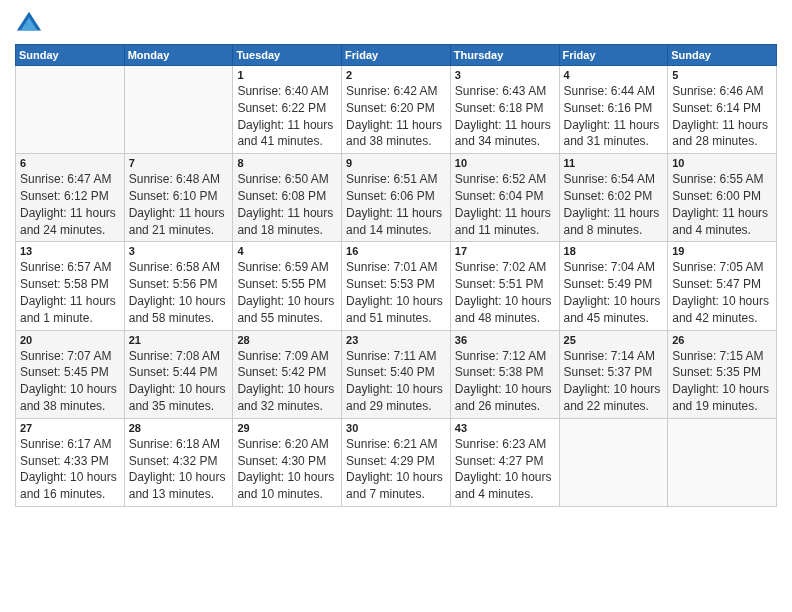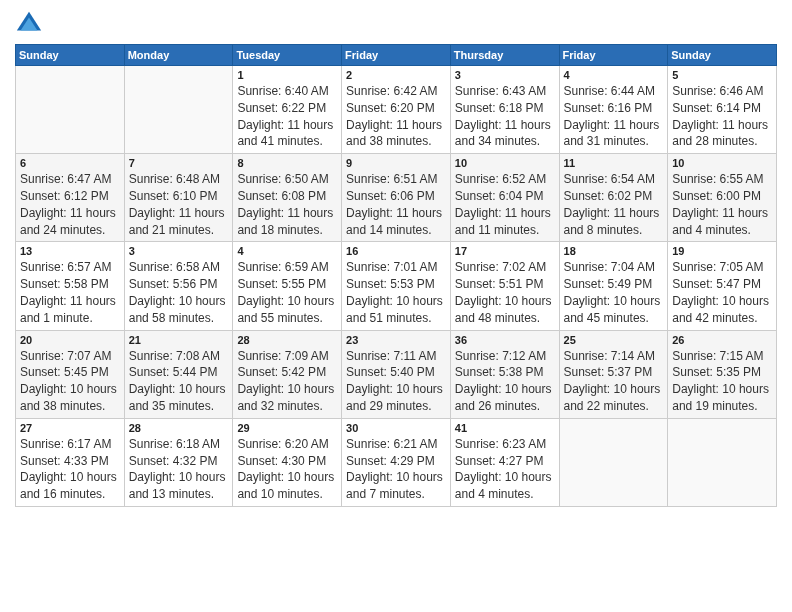--- a/index.html
+++ b/index.html
@@ -258,21 +258,21 @@
           </td>
           <td>
             <span class="day-num">29</span>
             <div class="cell-info">Sunrise: 6:20 AM<br>Sunset: 4:30 PM<br>Daylight: 10 hours and 10 minutes.</div>
           </td>
           <td>
             <span class="day-num">30</span>
             <div class="cell-info">Sunrise: 6:21 AM<br>Sunset: 4:29 PM<br>Daylight: 10 hours and 7 minutes.</div>
           </td>
           <td>
-            <span class="day-num">41</span>
+            <span class="day-num">43</span>
             <div class="cell-info">Sunrise: 6:23 AM<br>Sunset: 4:27 PM<br>Daylight: 10 hours and 4 minutes.</div>
           </td>
           <td class="empty-cell"></td>
           <td class="empty-cell"></td>
         </tr>
       </tbody>
   </table>
 </div>
 
 </body></html>

